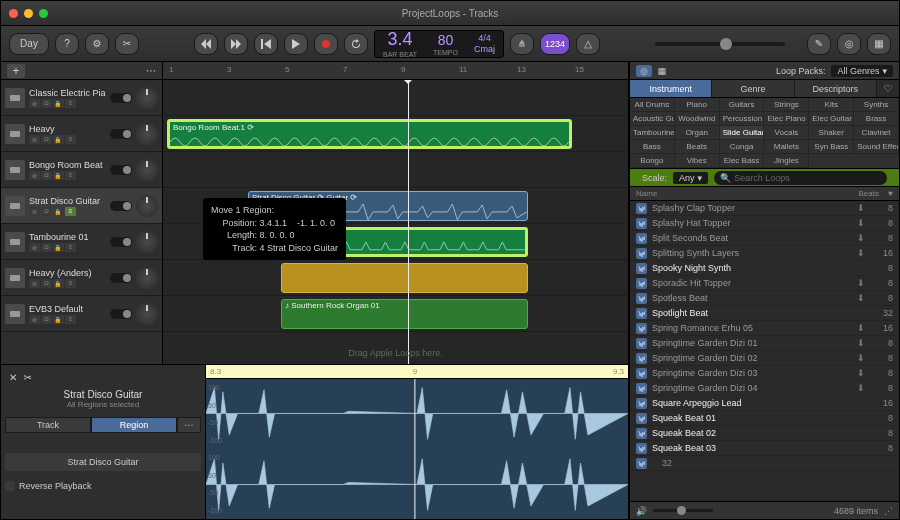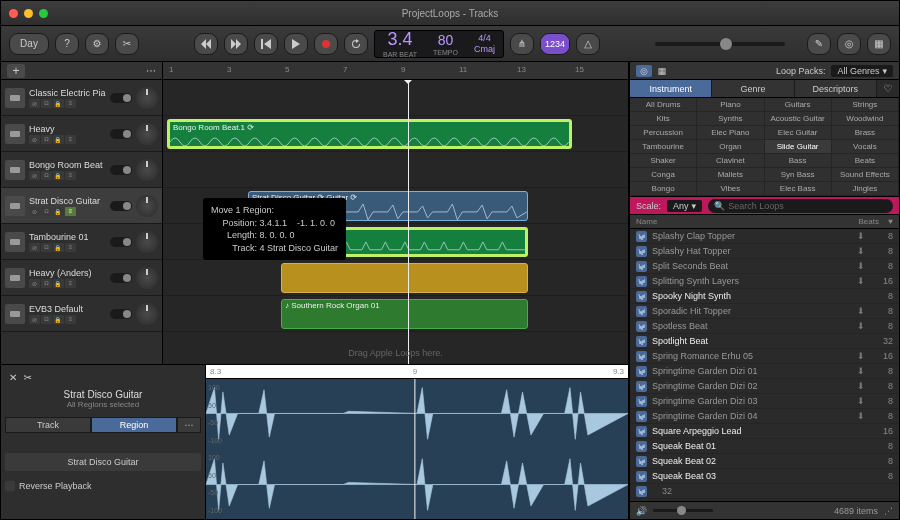--- a/index.html
+++ b/index.html
@@ -60,36 +60,36 @@
 .ed-header{height:16px;display:flex;align-items:center;gap:6px;padding:0 4px}
 .ed-title{text-align:center;font-size:10px;color:#ddd;font-weight:500}
 .ed-sub{text-align:center;font-size:8px;color:#888}
 .tabs{display:flex;gap:0;margin-top:4px}
 .tab{flex:1;height:16px;display:flex;align-items:center;justify-content:center;font-size:9px;background:#3a3a3a;border:1px solid #1a1a1a;cursor:pointer}
 .tab.active{background:#4a6a9a;color:#fff}
 .ed-field{height:18px;background:#3a3a3a;border-radius:2px;display:flex;align-items:center;justify-content:center;font-size:9px;margin-top:16px}
 .chk{display:flex;align-items:center;gap:4px;font-size:9px;margin-top:6px}
 .chk-box{width:10px;height:10px;background:#3a3a3a;border-radius:2px}
 .ed-wave{flex:1;background:#1e1e1e;position:relative;overflow:hidden}
-.ed-ruler{height:14px;background:#ffffff;border-bottom:1px solid #000;font-size:8px;color:#888;position:relative}
+.ed-ruler{height:14px;background:#fef9c3;border-bottom:1px solid #000;font-size:8px;color:#888;position:relative}
 .ed-ruler span{position:absolute;top:2px}
 .ed-wbody{position:relative;height:calc(100% - 14px)}
 .ed-wbody svg{width:100%;height:100%}
 .ed-ylabels{position:absolute;left:2px;top:0;bottom:0;width:20px;font-size:7px;color:#666;display:flex;flex-direction:column;justify-content:space-around;z-index:2}
 .loops{width:270px;background:#2a2a2a;display:flex;flex-direction:column;border-left:1px solid #000}
 .lp-top{height:18px;background:#333;display:flex;align-items:center;padding:0 6px;gap:6px;font-size:9px;border-bottom:1px solid #000}
 .lp-sel{background:#1a1a1a;border-radius:2px;padding:1px 6px;display:flex;align-items:center;gap:3px}
 .lp-tabs{display:flex;height:18px;border-bottom:1px solid #000}
 .lp-tab{flex:1;display:flex;align-items:center;justify-content:center;font-size:9px;background:#333;border-right:1px solid #1a1a1a;cursor:pointer}
 .lp-tab.active{background:#4a6a9a;color:#fff}
 .lp-heart{width:22px;display:flex;align-items:center;justify-content:center}
-.lp-grid{display:grid;grid-template-columns:repeat(4,1fr);font-size:8px;background:#303030;border-bottom:1px solid #000}
+.lp-grid{display:grid;grid-template-columns:repeat(6,1fr);font-size:8px;background:#303030;border-bottom:1px solid #000}
 .lp-cell{padding:2px 3px;text-align:center;color:#aaa;border-right:1px solid #252525;border-bottom:1px solid #252525;cursor:pointer;white-space:nowrap;overflow:hidden}
 .lp-cell.sel{background:#3a3a3a;color:#fff}
-.lp-scale{height:18px;display:flex;align-items:center;padding:0 6px;gap:6px;font-size:9px;border-bottom:1px solid #000;background:#be185d}
+.lp-scale{height:18px;display:flex;align-items:center;padding:0 12px;gap:6px;font-size:9px;border-bottom:1px solid #000;background:#4d7c0f}
 .lp-search{flex:1;background:#1a1a1a;border-radius:8px;height:14px;padding:0 6px;color:#666;display:flex;align-items:center;gap:3px}
 .lp-listhdr{height:14px;display:flex;align-items:center;padding:0 6px;font-size:8px;color:#888;background:#333;border-bottom:1px solid #000}
 .lp-listhdr .nm{flex:1}
 .lp-list{flex:1;overflow:hidden}
 .lp-item{height:15px;display:flex;align-items:center;padding:0 6px;gap:5px;font-size:9px;color:#999;border-bottom:1px solid #242424}
 .lp-item.fav{color:#eee}
 .lp-iicon{width:11px;height:11px;border-radius:2px;background:#4a6a9a;flex-shrink:0;display:flex;align-items:center;justify-content:center}
 .lp-iicon svg{width:7px;height:7px;fill:#cde}
 .lp-nm{flex:1;white-space:nowrap;overflow:hidden}
 .lp-beats{width:20px;text-align:right;color:#888}

